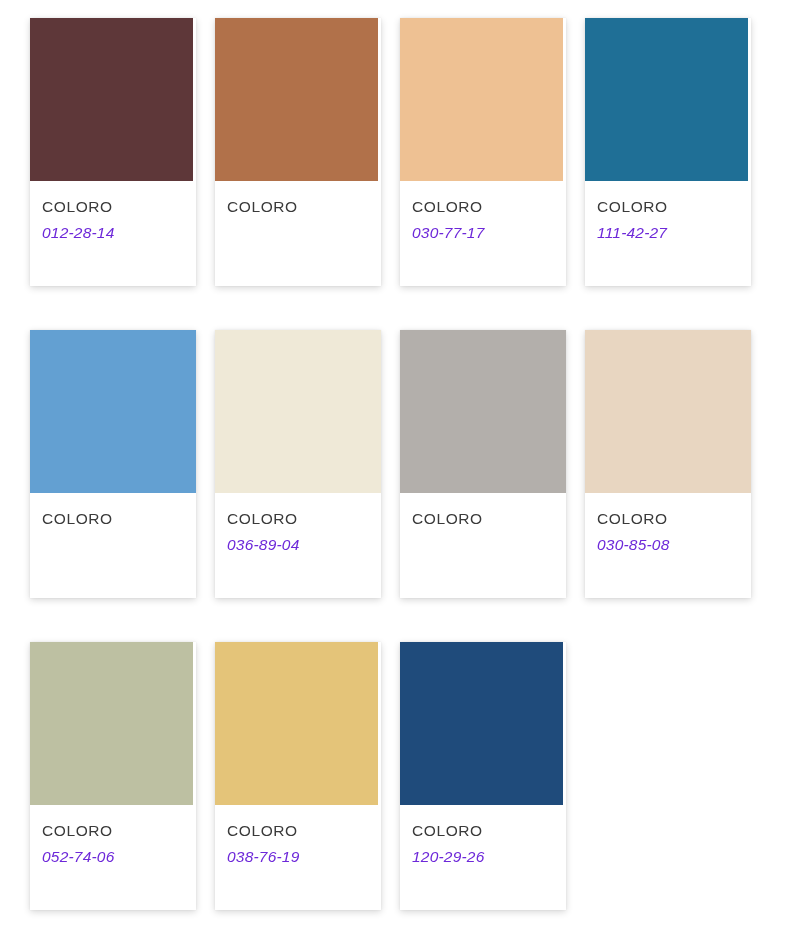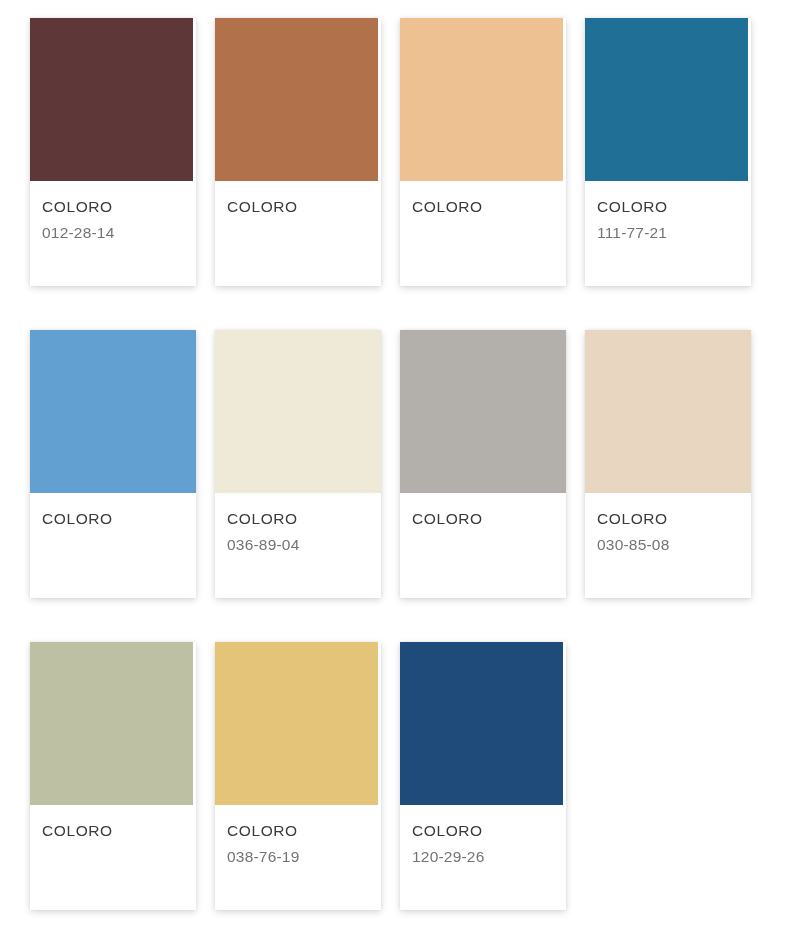--- a/index.html
+++ b/index.html
@@ -64,23 +64,24 @@
     line-height: 1.55;
     letter-spacing: 0.6px;
     color: #3a3a3a;
     white-space: nowrap;
   }
 
   .swatch-code {
     font-size: 15.5px;
     line-height: 1.55;
     letter-spacing: 0.2px;
-    color: #737373;
+    color: #6d28d9;
     white-space: nowrap;
     margin-top: 2px;
+    font-style: italic;
   }
 </style>
 </head>
 <body style="background-color: rgb(255, 255, 255);">
 
 <div id="palette-board">
 
   <div class="swatch-row inset-swatch" id="swatch-row-1">
 
     <div class="swatch-card">
@@ -95,28 +96,29 @@
       <span class="swatch-color" style="background-color: rgb(177, 113, 74);"></span>
       <div class="swatch-label">
         <div class="swatch-brand">COLORO</div>
       </div>
     </div>
 
     <div class="swatch-card">
       <span class="swatch-color" style="background-color: rgb(238, 193, 147);"></span>
       <div class="swatch-label">
         <div class="swatch-brand">COLORO</div>
+        <div class="swatch-code">030-77-17</div>
       </div>
     </div>
 
     <div class="swatch-card">
       <span class="swatch-color" style="background-color: rgb(31, 111, 150);"></span>
       <div class="swatch-label">
         <div class="swatch-brand">COLORO</div>
-        <div class="swatch-code">111-77-21</div>
+        <div class="swatch-code">111-42-27</div>
       </div>
     </div>
 
   </div>
 
   <div class="swatch-row" id="swatch-row-2">
 
     <div class="swatch-card">
       <span class="swatch-color" style="background-color: rgb(99, 160, 210);"></span>
       <div class="swatch-label">
@@ -148,20 +150,21 @@
     </div>
 
   </div>
 
   <div class="swatch-row inset-swatch" id="swatch-row-3">
 
     <div class="swatch-card">
       <span class="swatch-color" style="background-color: rgb(189, 192, 162);"></span>
       <div class="swatch-label">
         <div class="swatch-brand">COLORO</div>
+        <div class="swatch-code">052-74-06</div>
       </div>
     </div>
 
     <div class="swatch-card">
       <span class="swatch-color" style="background-color: rgb(228, 196, 121);"></span>
       <div class="swatch-label">
         <div class="swatch-brand">COLORO</div>
         <div class="swatch-code">038-76-19</div>
       </div>
     </div>

